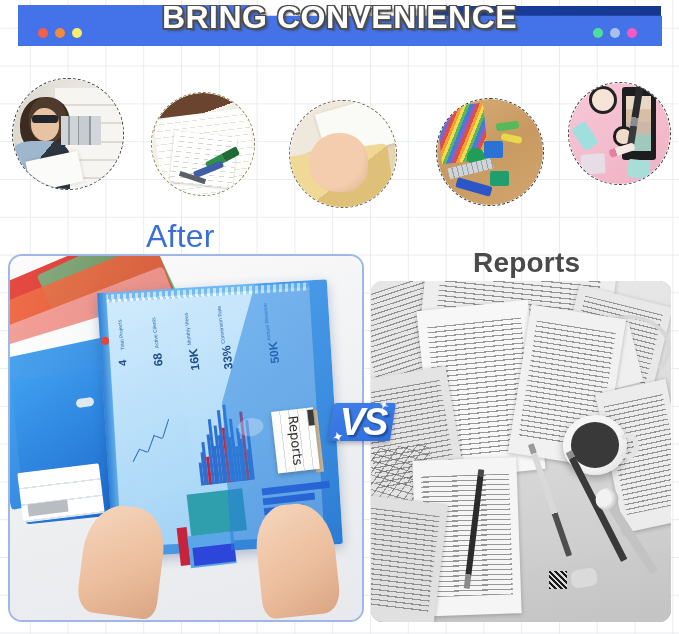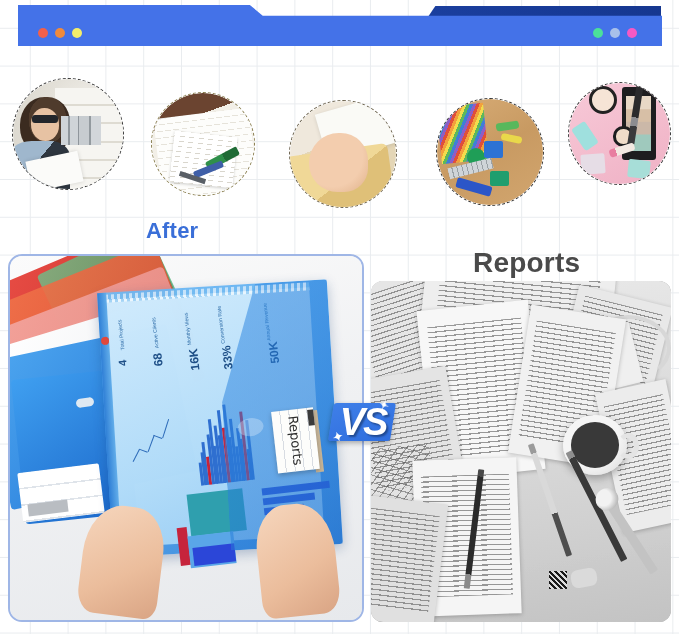--- a/index.html
+++ b/index.html
@@ -165,21 +165,21 @@
       background:#9fe0de;transform:rotate(-34deg);border-radius:3px;}
   .ph5-lip{position:absolute;left:40%;top:62%;width:26%;height:8%;
       background: linear-gradient(90deg,#e87ea0 0 26%, #f3e9e2 26% 100%);
       transform: rotate(-18deg); border-radius:3px;}
   .ph5-sq{position:absolute;left:12%;top:70%;width:24%;height:20%;background:#e6dde6;border-radius:2px;transform:rotate(-4deg);}
   .ph5-sq2{position:absolute;left:58%;top:76%;width:22%;height:18%;background:#a7ded8;border-radius:2px;transform:rotate(6deg);}
 
   
   #label-after {
     position: absolute; left: 146px; top: 218px;
-    font-size: 22px; font-weight: bold; color: #3a6fd8;
+    font-size: 32px; font-weight: normal; color: #3a6fd8;
     letter-spacing: 0.2px;
   }
   #label-before {
     position: absolute; left: 473px; top: 247px;
     font-size: 28px; font-weight: bold; color: #4a4a4a;
     letter-spacing: 0.2px;
   }
 
   
   #after-panel {
@@ -410,20 +410,21 @@
   .spark { position:absolute; color:#ffffff; font-size:12px; font-weight:bold; }
   .sp1 { left:52px; top:2px; transform: rotate(22deg); }
   .sp2 { left:6px;  top:34px; transform: rotate(-18deg); }
 </style>
 </head>
 <body>
 
 <div id="header-banner">
   <div class="banner-dark"></div>
   <div class="banner-main"></div>
+  <div class="banner-title">BRING CONVENIENCE</div>
 
   <div class="dot-group left">
     <span class="dot" style="background:#f2604a"></span>
     <span class="dot" style="background:#f08a3c"></span>
     <span class="dot" style="background:#f4ee6a"></span>
   </div>
   <div class="dot-group right">
     <span class="dot" style="background:#4be09a"></span>
     <span class="dot" style="background:#a8c0ea"></span>
     <span class="dot" style="background:#f659c4"></span>

